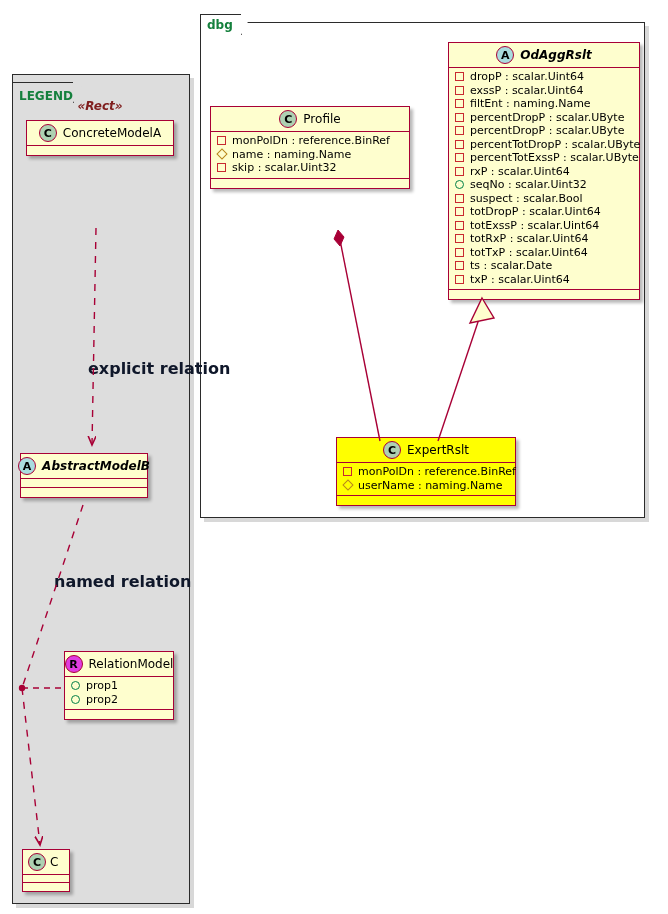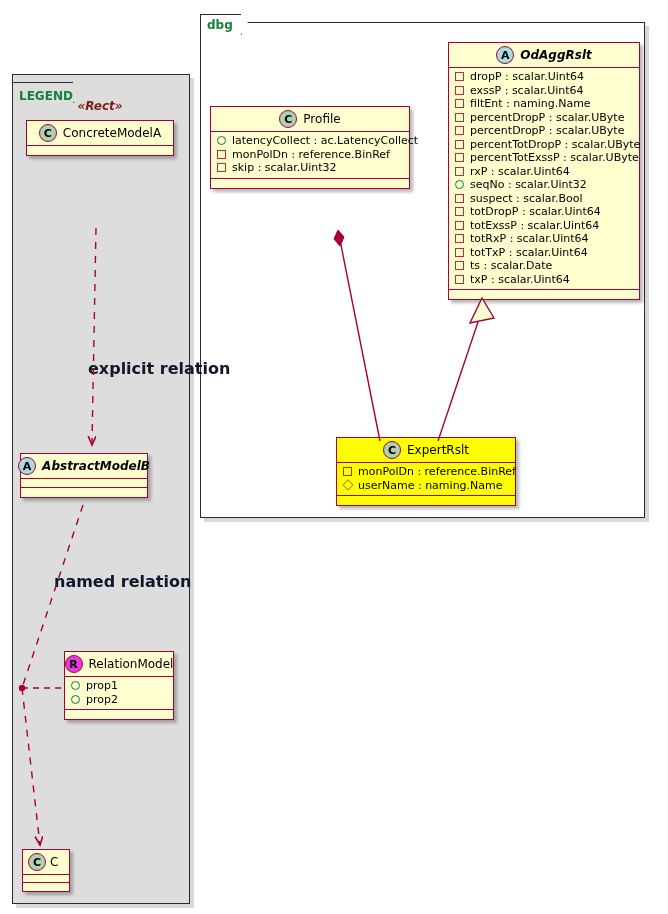--- a/index.html
+++ b/index.html
@@ -346,26 +346,26 @@
   <div class="uml-compart empty last"></div>
 </div>
 
 <div class="uml" style="left:210px; top:106px; width:200px;">
   <div class="uml-title">
     <span class="badge c">C</span>
     <span>Profile</span>
   </div>
   <div class="uml-compart">
     <div class="attr">
-        <span class="gl circle"></span>
-        <span>latencyCollect : ac.LatencyCollect</span>
-      </div>
-    <div class="attr">
         <span class="gl square"></span>
         <span>monPolDn : reference.BinRef</span>
+      </div>
+    <div class="attr">
+        <span class="gl diamond"></span>
+        <span>name : naming.Name</span>
       </div>
     <div class="attr">
         <span class="gl square"></span>
         <span>skip : scalar.Uint32</span>
       </div>
   </div>
   <div class="uml-compart empty last"></div>
 </div>
 
 <div class="uml hl" style="left:336px; top:437px; width:180px;">

